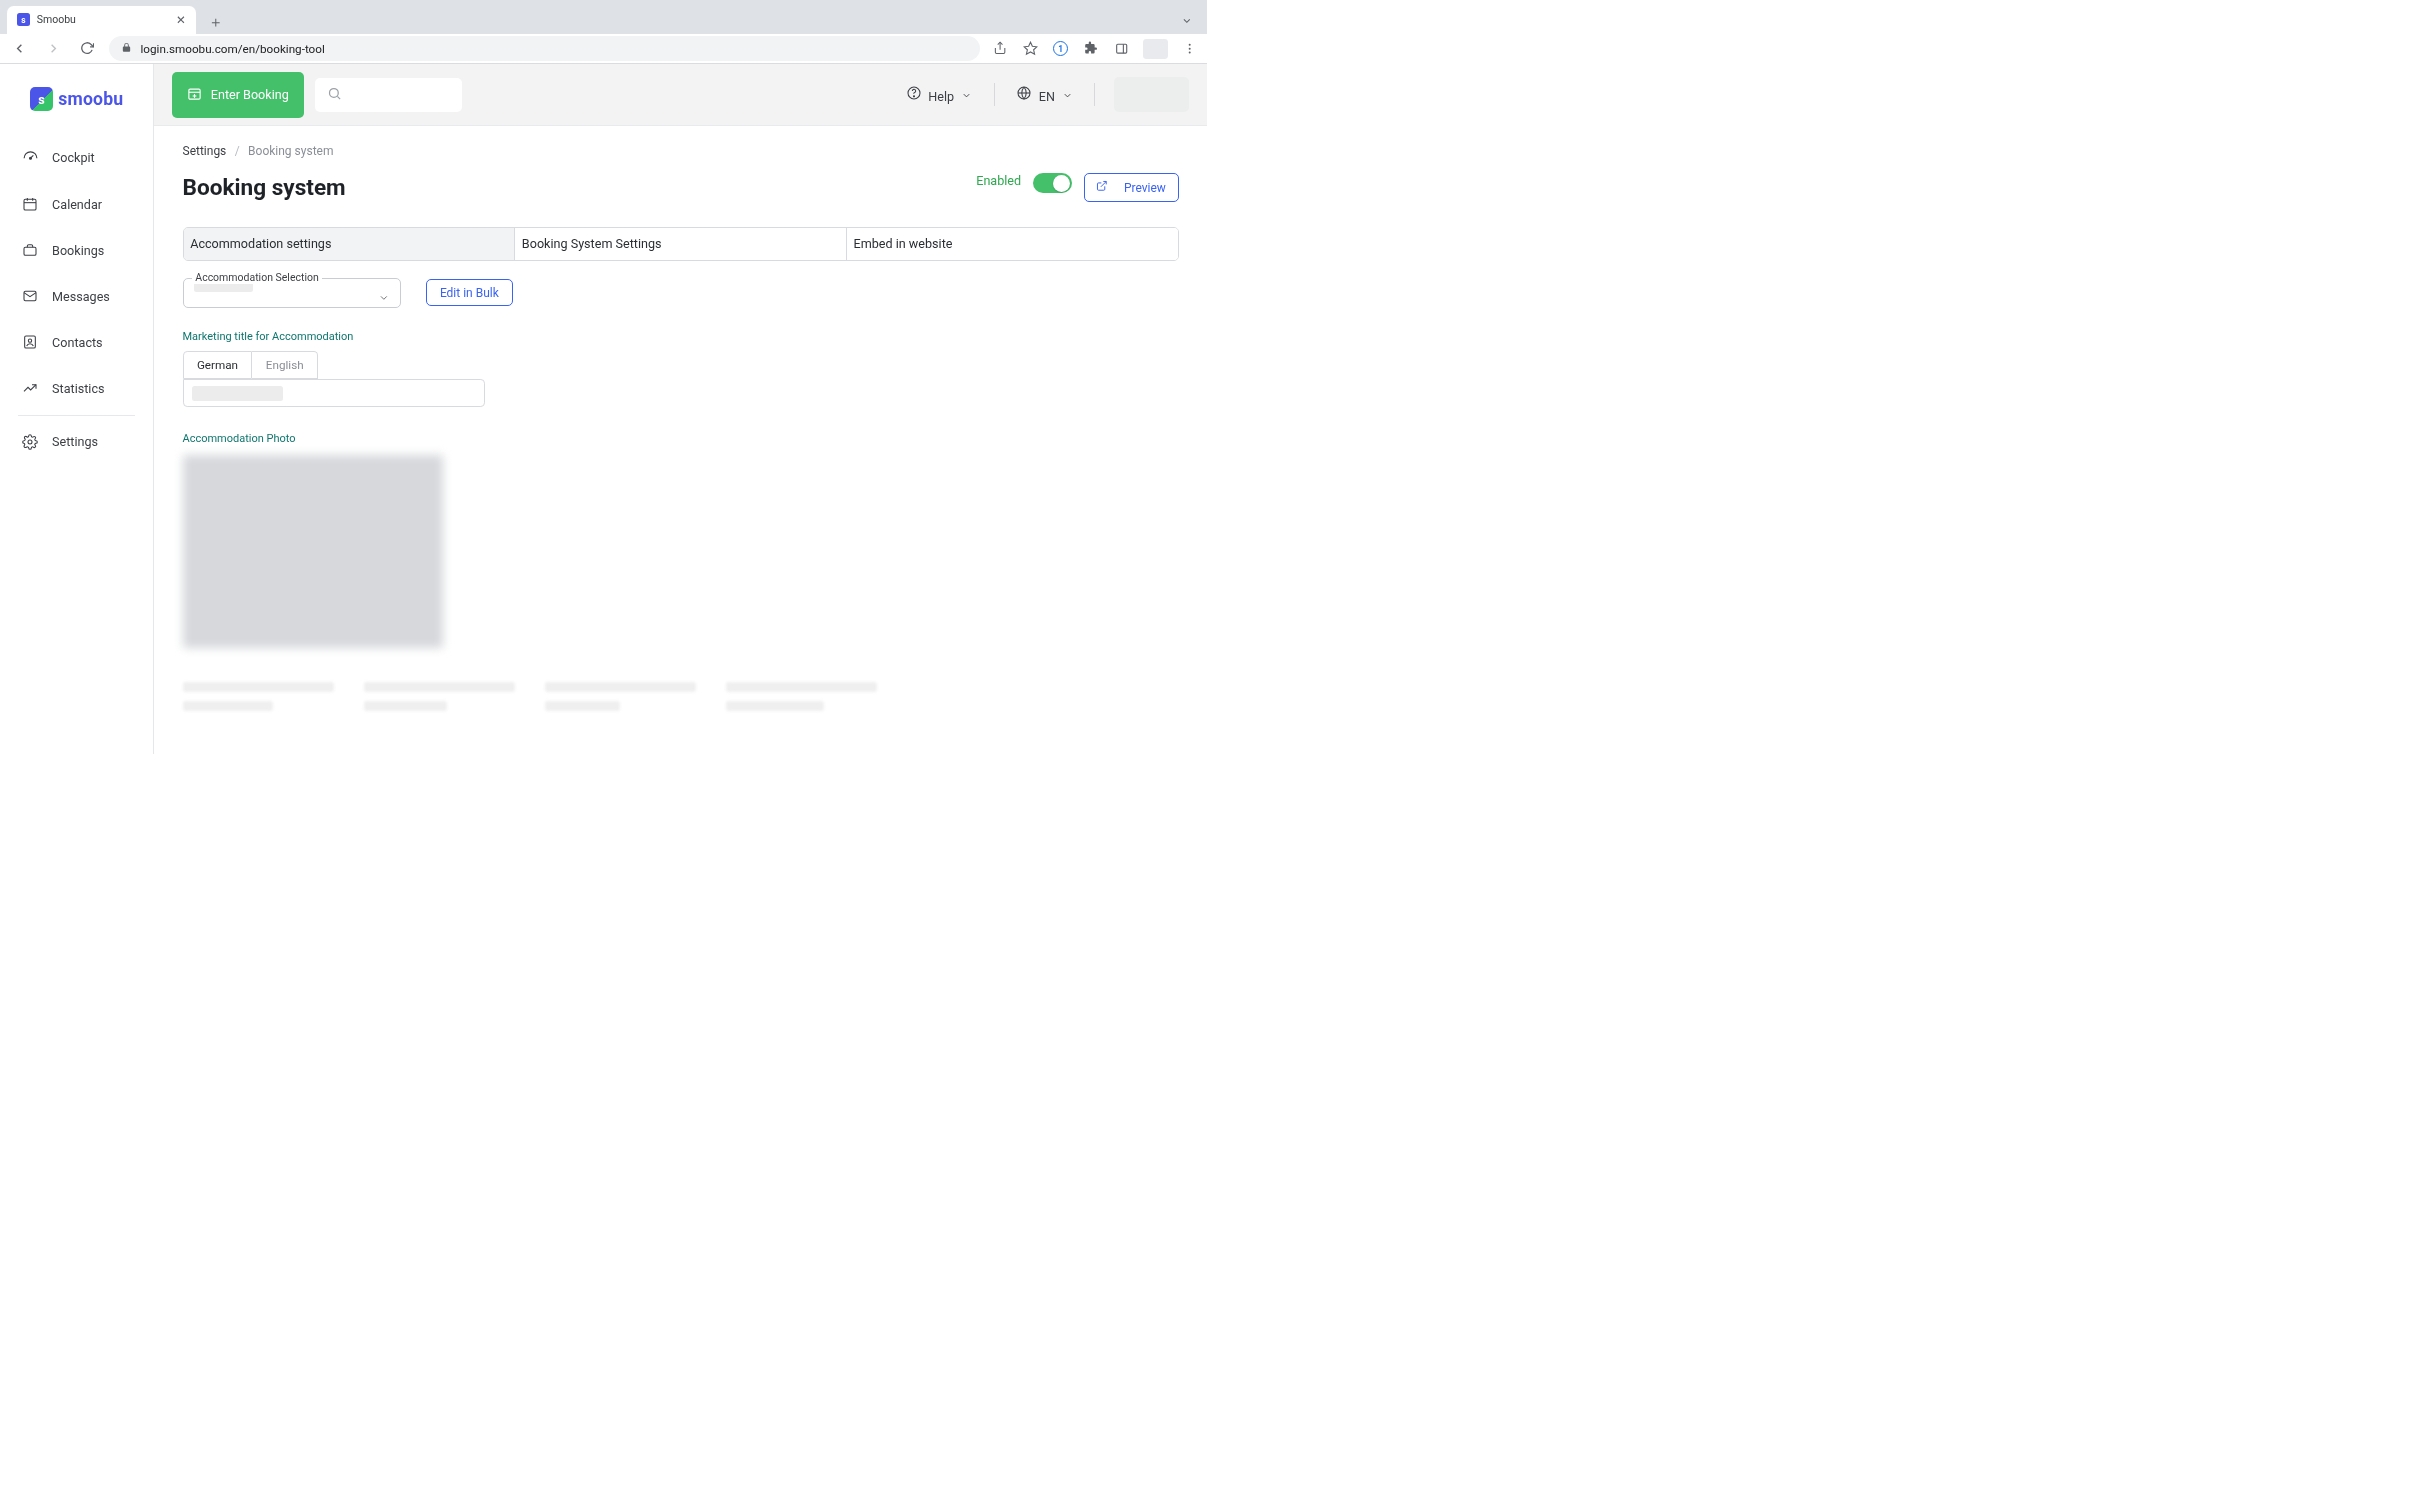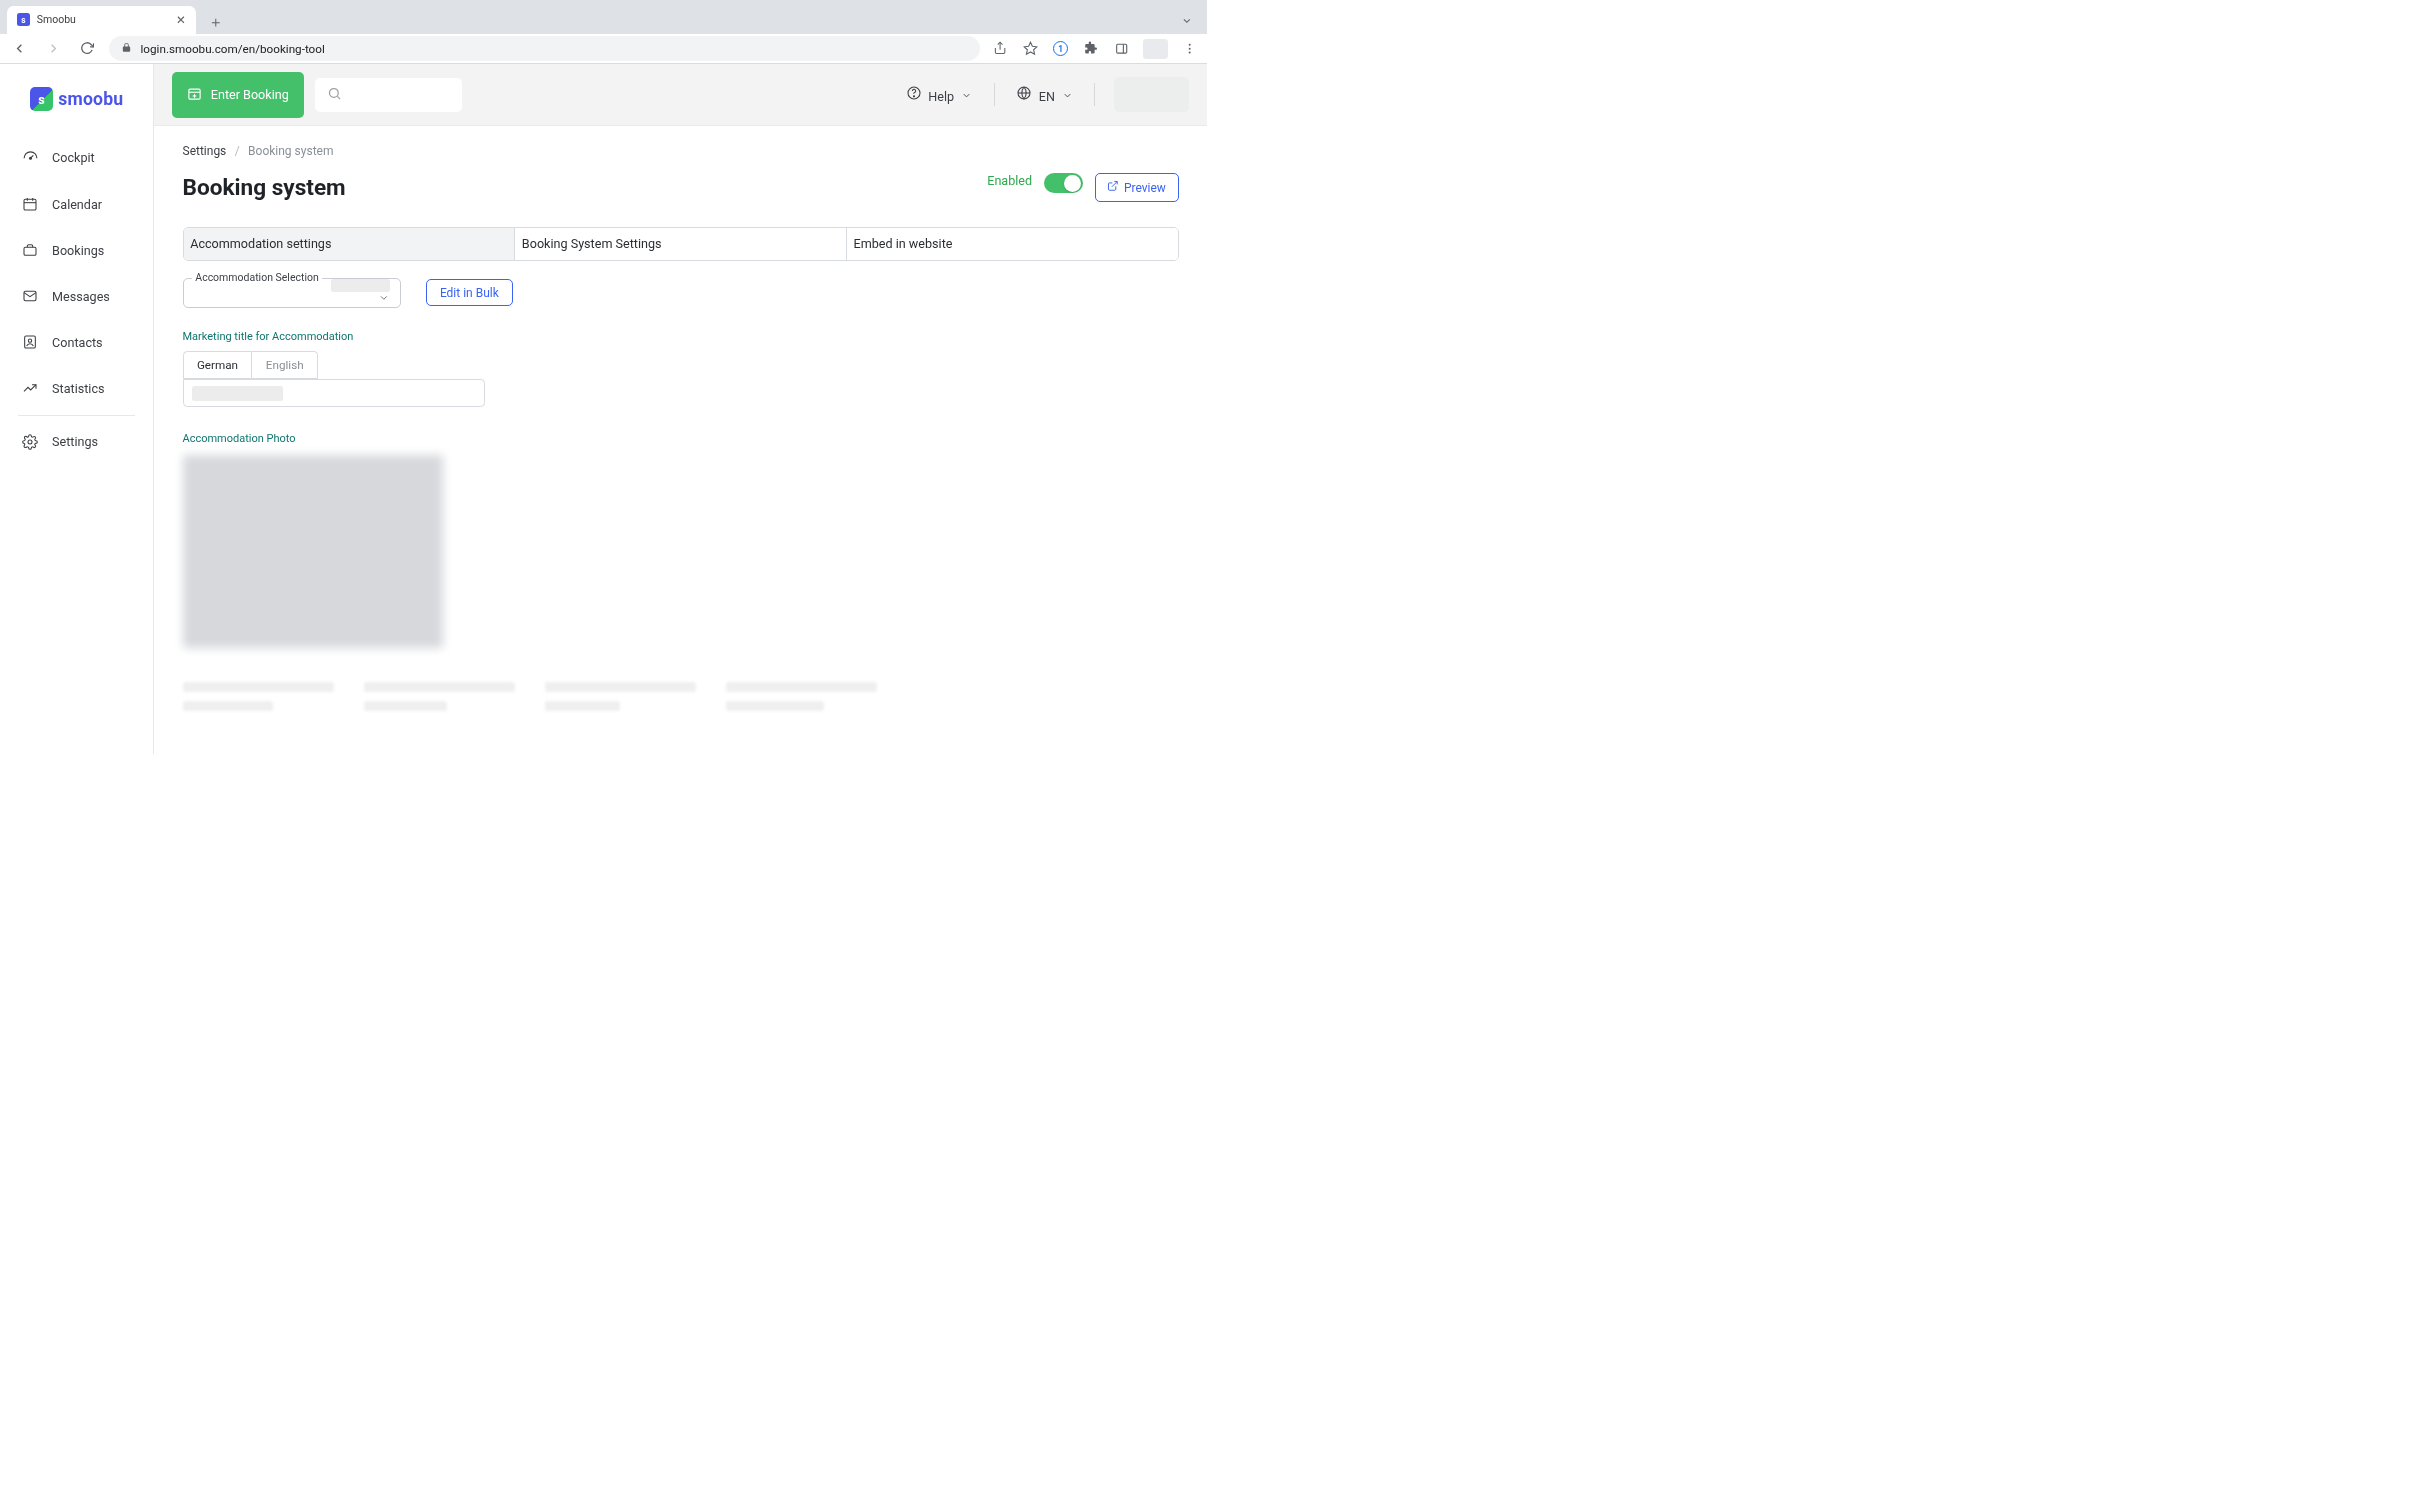--- a/index.html
+++ b/index.html
@@ -47,30 +47,30 @@
     .content { padding: 18.4px 28.5px; overflow:auto;}
     .crumbs { font-size:12px; color:#3c3f44; display:flex; gap:8.4px; align-items:center;}
     .crumbs .sep { color:#b8bcc2;}
     .crumbs .cur { color:#8a8f97;}
     .title-row { display:flex; align-items:center; margin-top: 15px;}
     .page-h1 { font-size:22.6px; font-weight:700; color:#1f2328;}
     .title-right { margin-left:auto; display:flex; gap:11.7px;}
     .enabled-label { color:#2fa84f; font-size:12.6px;}
     .toggle { width:39px; height:20px; border-radius:11.7px; background:#44c06b; position:relative; cursor:pointer;}
     .toggle .knob { width:17px; height:17px; background:#fff; border-radius:50%; position:absolute; top:1.7px; right:1.7px; box-shadow:0 0.8px 1.7px rgba(0,0,0,0.2);}
-    .preview-btn { border:0.8px solid #3a63f3; color:#3a63f3; background:#fff; border-radius:5px; height:28.5px; padding: 0 11.7px; font-size:12px; display:flex; align-items:center; gap:5px; cursor:pointer;}
+    .preview-btn { border:0.8px solid #3a63f3; color:#3a63f3; background:#fff; border-radius:5px; height:28.5px; padding: 0 11.7px; font-size:12px; display:flex; align-items:center; gap:16px; cursor:pointer;}
 
     .subtabs { display:flex; border:0.8px solid #d7dade; border-radius:5px; overflow:hidden; margin-top: 25px;}
     .subtab { flex:1; text-align:left; padding: 8.4px 6.7px; font-size:12.6px; color:#2b2f33; cursor:pointer; background:#fff;}
     .subtab + .subtab { border-left:0.8px solid #d7dade;}
     .subtab.active { background:#f2f3f4;}
 
     .form-area { margin-top: 17px;}
     .field-row { display:flex; align-items:center; gap:25px;}
-    .fieldset { position:relative; border:0.8px solid #c9cdd3; border-radius:5px; width:218px; height:30px; display:flex; align-items:flex-end; padding:0 10px; cursor:pointer;flex-direction:column;}
+    .fieldset { position:relative; border:0.8px solid #c9cdd3; border-radius:5px; width:218px; height:30px; display:flex; align-items:flex-start; padding:0 10px; cursor:pointer;flex-direction:column;}
     .fieldset .legend { position:absolute; top:-7.5px; left:8.4px; background:#fff; padding:0 3.4px; font-size:10.5px; color:#3c3f44;}
     .fieldset .sel-val { width:59px; height:13.4px; background:#ececec; border-radius:2.5px;}
     .fieldset .chev { margin-left:auto; color:#6b7075;}
     .bulk-btn { border:0.8px solid #3a63f3; color:#3a63f3; background:#fff; border-radius:5px; height:27px; padding:0 13.4px; font-size:12px; cursor:pointer;}
 
     .section-label { font-size:11px; color:#0f766e; margin-top: 22px;}
     .lang-tabs { display:flex; margin-top:8.4px;}
     .lang-tab { border:0.8px solid #d7dade; padding:5.9px 13.4px; font-size:11.7px; color:#2b2f33; cursor:pointer; background:#fff;}
     .lang-tab:first-child { border-radius:4.2px 0 0 0; }
     .lang-tab:last-child { border-radius:0 4.2px 0 0; border-left:none; color:#8a8f97;}

